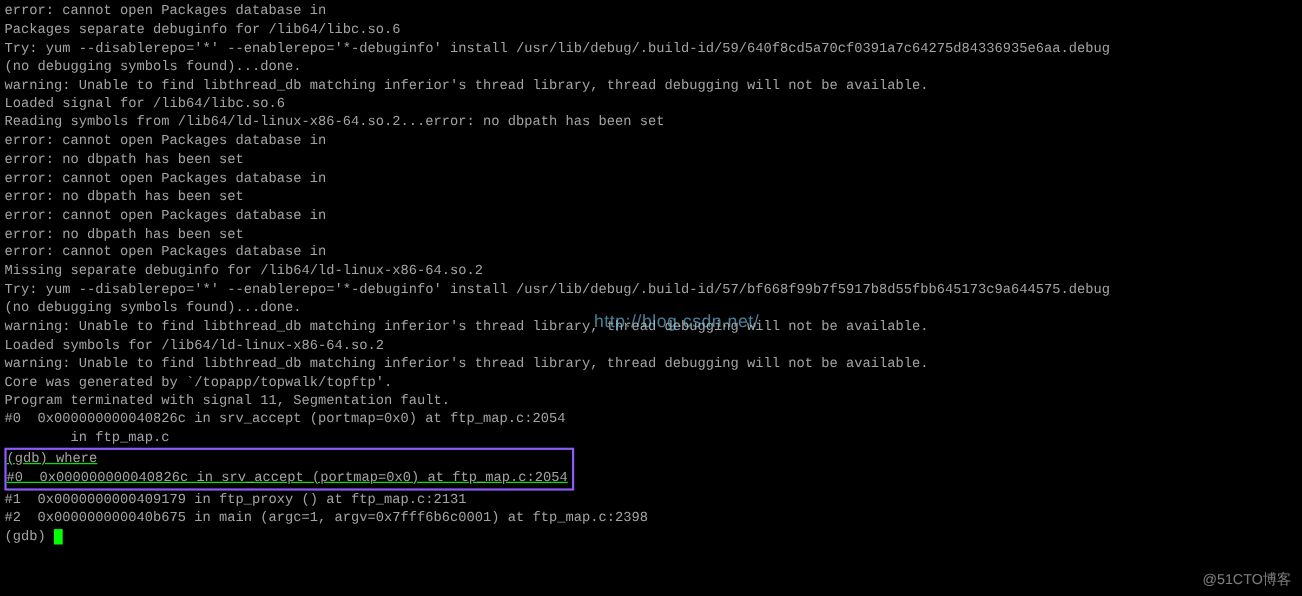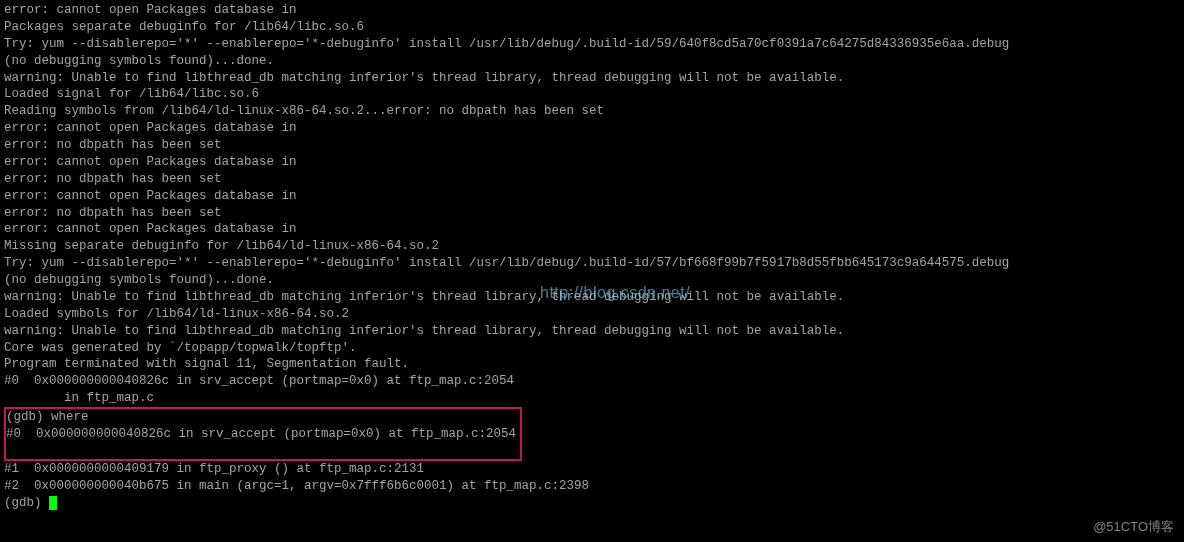--- a/index.html
+++ b/index.html
@@ -17,23 +17,24 @@
       width: 1184px;
       height: 542px;
       overflow: hidden;
       position: relative;
     }
     .terminal-line {
       white-space: pre;
       color: #a3a3a3;
     }
     .highlight-box {
-      border: 2px solid #be185d;
+      border: 2px solid #8b5cf6;
       display: inline-block;
-      padding: 0 4px 16px 0;
+      padding: 0 4px 1px 0;
+      text-decoration: underline;
     }
     .watermark {
       position: absolute;
       color: #7dd3fc;
       font-family: sans-serif;
       font-size: 16px;
       top: 282px;
       left: 540px;
       opacity: 0.6;
       letter-spacing: 0.5px;

